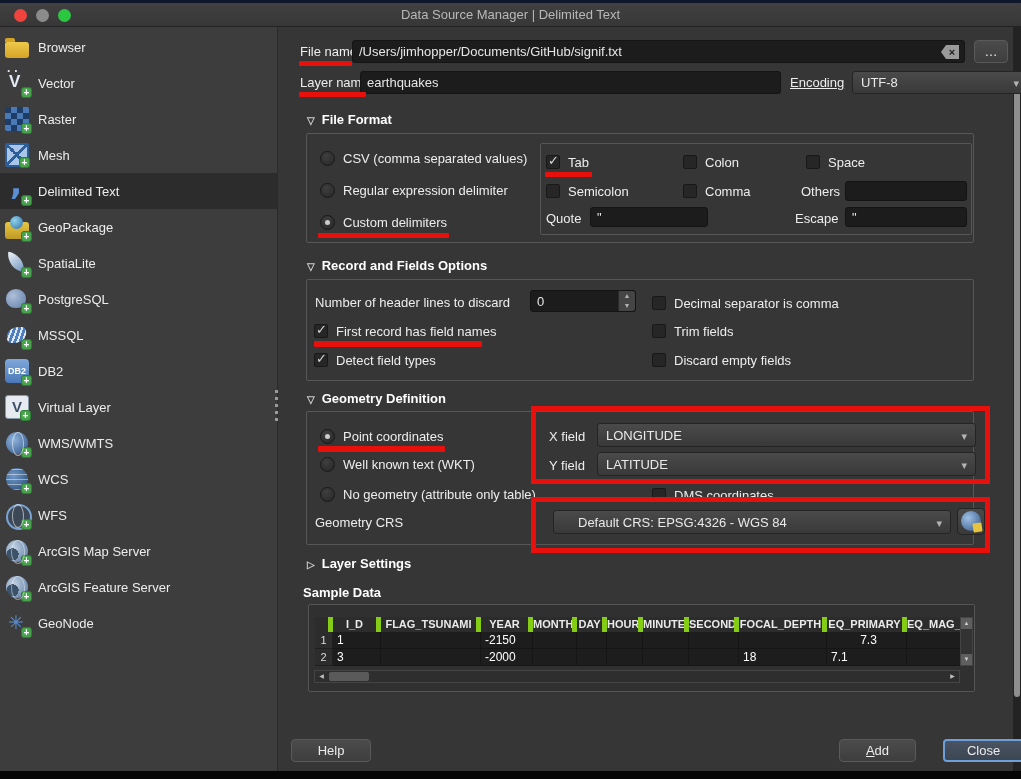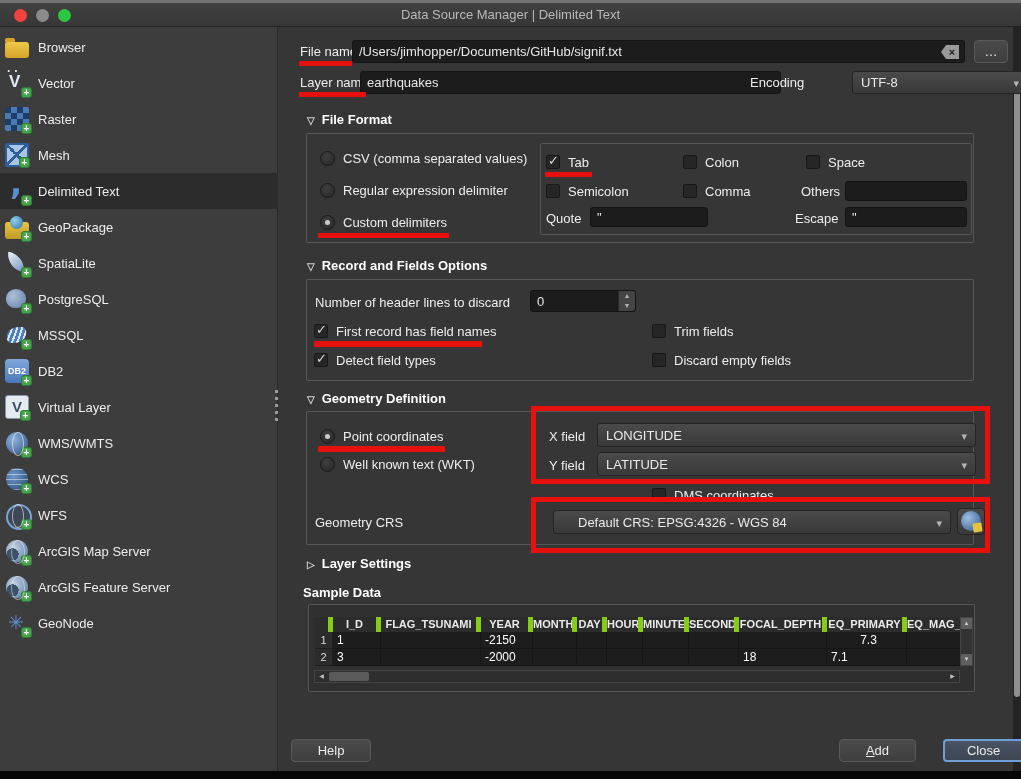--- a/index.html
+++ b/index.html
@@ -1,17 +1,17 @@
 <!DOCTYPE html>
 <html style="--anno: #e8100c;"><head>
 <meta charset="utf-8">
 <style>
   html,body{margin:0;padding:0;background:#000;}
   *{box-sizing:border-box;}
-  .window{position:relative;width:1021px;height:779px;background:#737373;overflow:hidden;
+  .window{position:relative;width:1021px;height:779px;background:#0f172a;overflow:hidden;
           font-family:"Liberation Sans",sans-serif;-webkit-font-smoothing:antialiased;}
   
   .titlebar{position:absolute;left:0;top:3px;width:100%;height:24px;
             background:linear-gradient(#414141,#373737);border-bottom:1px solid #232323;}
   .tl{position:absolute;top:6px;width:13px;height:13px;border-radius:50%;}
   .tl.red{left:14px;background:#f1433d;}
   .tl.gray{left:36px;background:#8b8b8b;}
   .tl.green{left:58px;background:#2cc741;}
   .win-title{position:absolute;left:0;top:4px;width:100%;text-align:center;
              font-size:13px;color:#b8b8b8;}
@@ -265,21 +265,21 @@
   <div class="rscroll-track"></div>
   <div class="rscroll-thumb"></div>
 
   <span class="lab" style="left:300px;top:44px;">File name</span>
   <input class="inp" style="left: 352px; top: 40px; width: 613px; height: 23px;" value="/Users/jimhopper/Documents/GitHub/signif.txt">
   <span class="clear-ic" style="left:941px;top:45px;"></span>
   <button class="btn" style="left:974px;top:40px;width:34px;">…</button>
 
   <span class="lab" style="left:300px;top:75px;">Layer name</span>
   <input class="inp" style="left: 360px; top: 71px; width: 421px; height: 23px;" value="earthquakes">
-  <span class="lab" style="left:750px;top:75px;">Encoding</span>
+  <span class="lab" style="left:790px;top:75px;text-decoration:underline;">Encoding</span>
   <div class="combo" style="left:852px;top:71px;width:176px;height:23px;">
     <span>UTF-8</span>
       <span class="arrow"></span>
   </div>
 
   <span class="lab b" style="left:307px;top:112px;"><span class="tri">▽</span><span>File Format</span></span>
   <div class="frame" style="left:306px;top:133px;width:668px;height:110px;"></div>
   <div class="row" style="left:320px;top:149px;">
     <span class="radio"></span>
     <span class="lblt">CSV (comma separated values)</span>
@@ -331,38 +331,46 @@
       </span>
   </div>
   <div class="row" style="left:314px;top:322px;">
     <span class="cb on"></span>
     <span class="lblt">First record has field names</span>
   </div>
   <div class="row" style="left:314px;top:351px;">
     <span class="cb on"></span>
     <span class="lblt">Detect field types</span>
   </div>
+  <div class="row" style="left:652px;top:294px;">
+    <span class="cb"></span>
+    <span class="lblt">Decimal separator is comma</span>
+  </div>
   <div class="row" style="left:652px;top:322px;">
     <span class="cb"></span>
     <span class="lblt">Trim fields</span>
   </div>
   <div class="row" style="left:652px;top:351px;">
     <span class="cb"></span>
     <span class="lblt">Discard empty fields</span>
   </div>
 
   <span class="lab b" style="left:307px;top:391px;"><span class="tri">▽</span><span>Geometry Definition</span></span>
   <div class="frame" style="left:306px;top:411px;width:668px;height:134px;"></div>
   <div class="row" style="left:320px;top:427px;">
     <span class="radio on"></span>
     <span class="lblt">Point coordinates</span>
   </div>
   <div class="row" style="left:320px;top:455px;">
     <span class="radio"></span>
     <span class="lblt">Well known text (WKT)</span>
+  </div>
+  <div class="row" style="left:320px;top:485px;">
+    <span class="radio"></span>
+    <span class="lblt">No geometry (attribute only table)</span>
   </div>
   <span class="lab" style="left:549px;top:429px;">X field</span>
   <div class="combo" style="left:597px;top:423px;width:379px;">
     <span>LONGITUDE</span>
       <span class="arrow"></span>
   </div>
   <span class="lab" style="left:549px;top:458px;">Y field</span>
   <div class="combo" style="left:597px;top:452px;width:379px;">
     <span>LATITUDE</span>
       <span class="arrow"></span>

